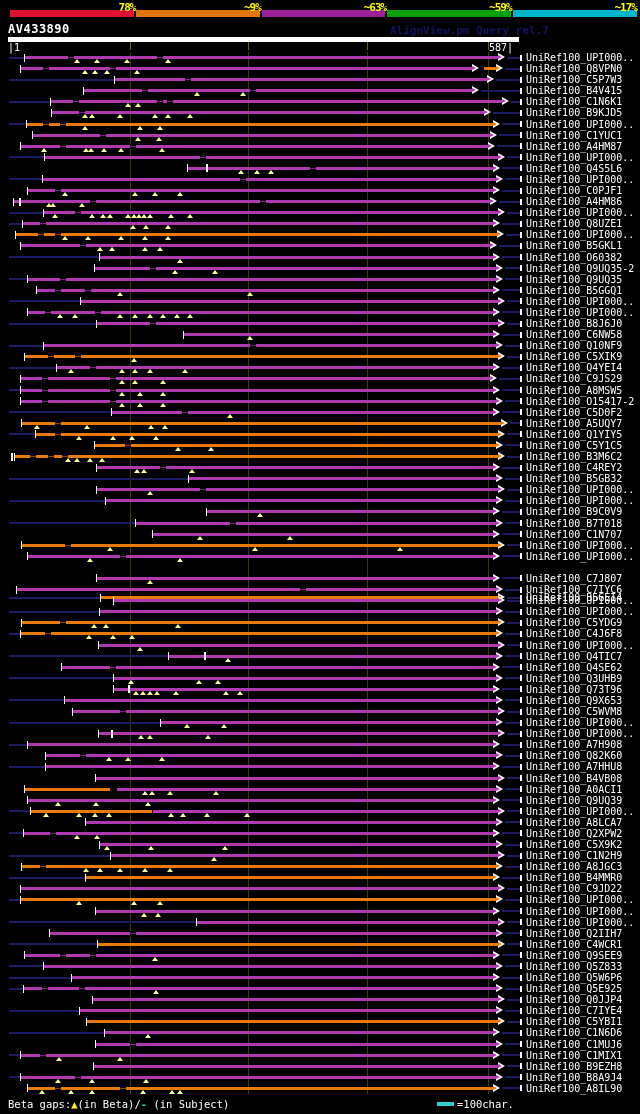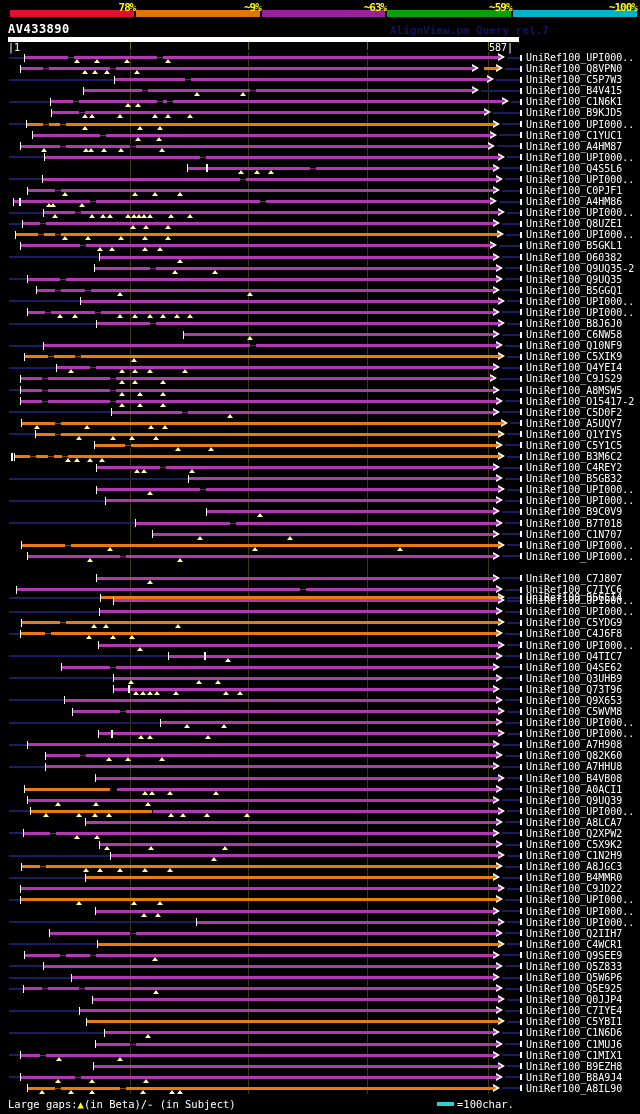--- a/index.html
+++ b/index.html
@@ -45,21 +45,21 @@
       <div class="seg" style="background: rgb(224, 117, 8);"></div>
       <div class="seg" style="background: rgb(156, 32, 156);"></div>
       <div class="seg" style="background: rgb(10, 160, 10);"></div>
       <div class="seg" style="background: rgb(0, 180, 204);"></div>
     </div>
   <div id="scale-labels">
       <div class="scale-label" style="right: 504.6px;">78%</div>
       <div class="scale-label" style="right: 379.2px;">~9%</div>
       <div class="scale-label" style="right: 253.8px;">~63%</div>
       <div class="scale-label" style="right: 128.4px;">~59%</div>
-      <div class="scale-label" style="right: 3px;">~100%</div>
+      <div class="scale-label" style="right: 3px;">~17%</div>
     </div>
   <div class="title">AV433890</div>
   <div class="watermark">AlignView.pm Query rel.7</div>
   <div class="rulerbar"></div>
   <div class="rstart">|1</div>
   <div class="rend">587|</div>
   <div id="rticks">
       <div class="rtick" style="left: 130px;"></div>
       <div class="rtick" style="left: 248px;"></div>
       <div class="rtick" style="left: 367px;"></div>
@@ -1305,17 +1305,17 @@
         <div class="tri" style="left: 39px; top: 7px;"></div>
         <div class="tri" style="left: 68px; top: 7px;"></div>
         <div class="tri" style="left: 89px; top: 7px;"></div>
         <div class="tri" style="left: 140px; top: 7px;"></div>
         <div class="tri" style="left: 169px; top: 7px;"></div>
         <div class="tri" style="left: 177px; top: 7px;"></div>
         <div class="hitlabel">UniRef100_A8IL90</div>
       </div>
     </div>
   <div class="legend">
-    <span>Large gaps:</span><span class="leg-tri">▲</span><span>(in Beta)/</span><span class="leg-dash">-</span><span> (in Subject)</span>
+    <span>Beta gaps:</span><span class="leg-tri">▲</span><span>(in Beta)/</span><span class="leg-dash">-</span><span> (in Subject)</span>
   </div>
   <div class="leg-bar"></div>
   <div class="leg-scale-text">=100char.</div>
 </div>
 
 </body></html>

